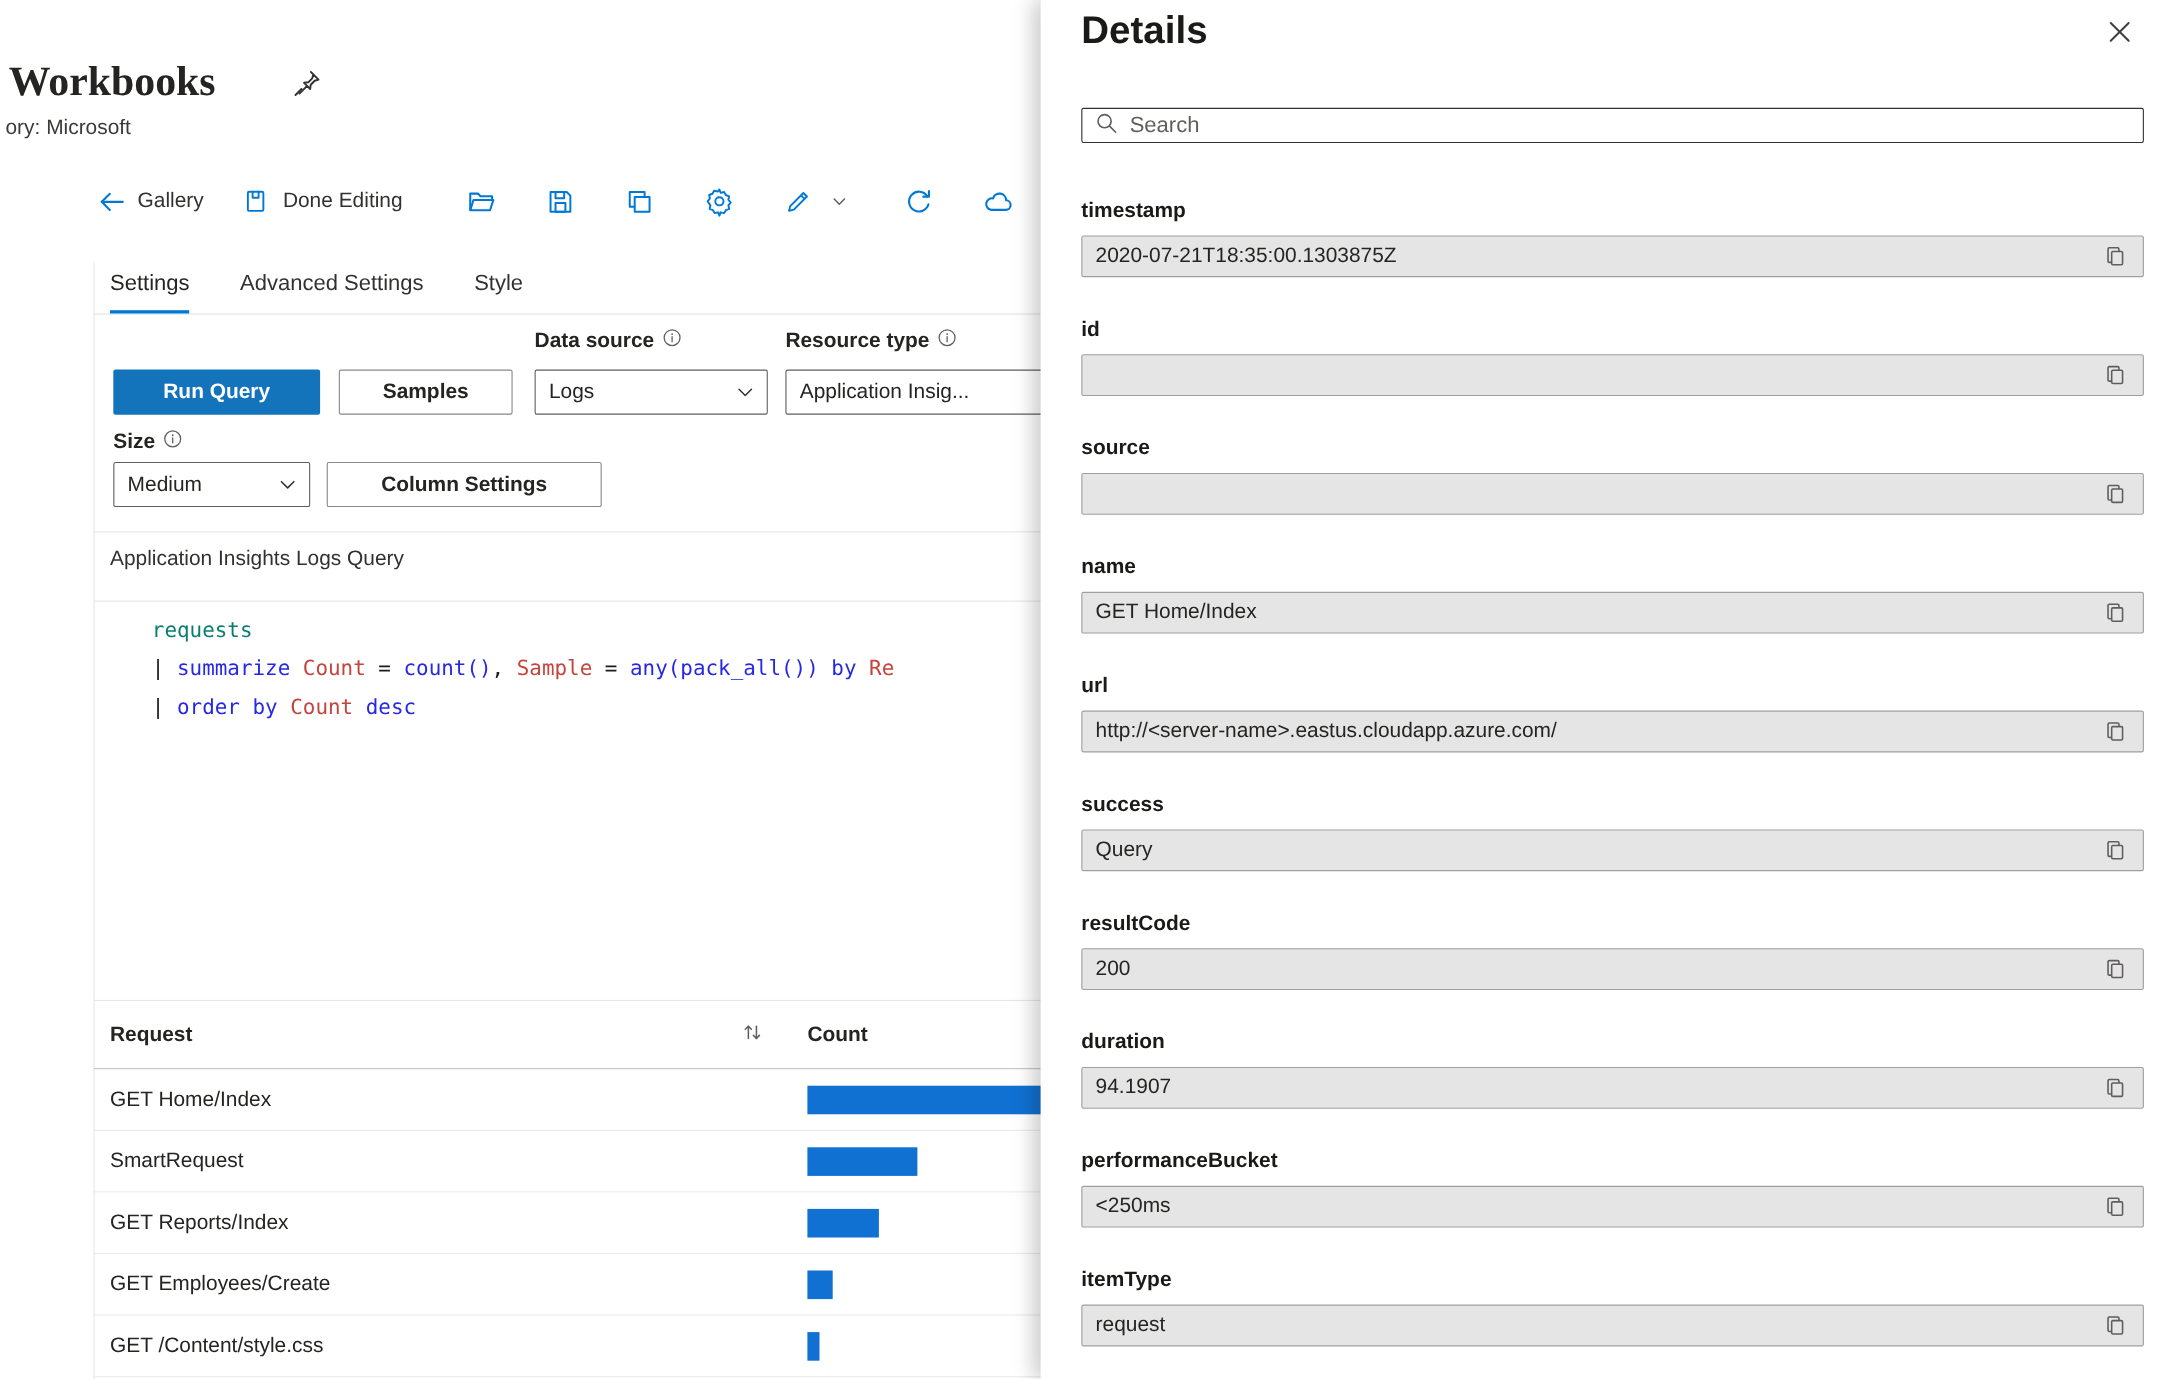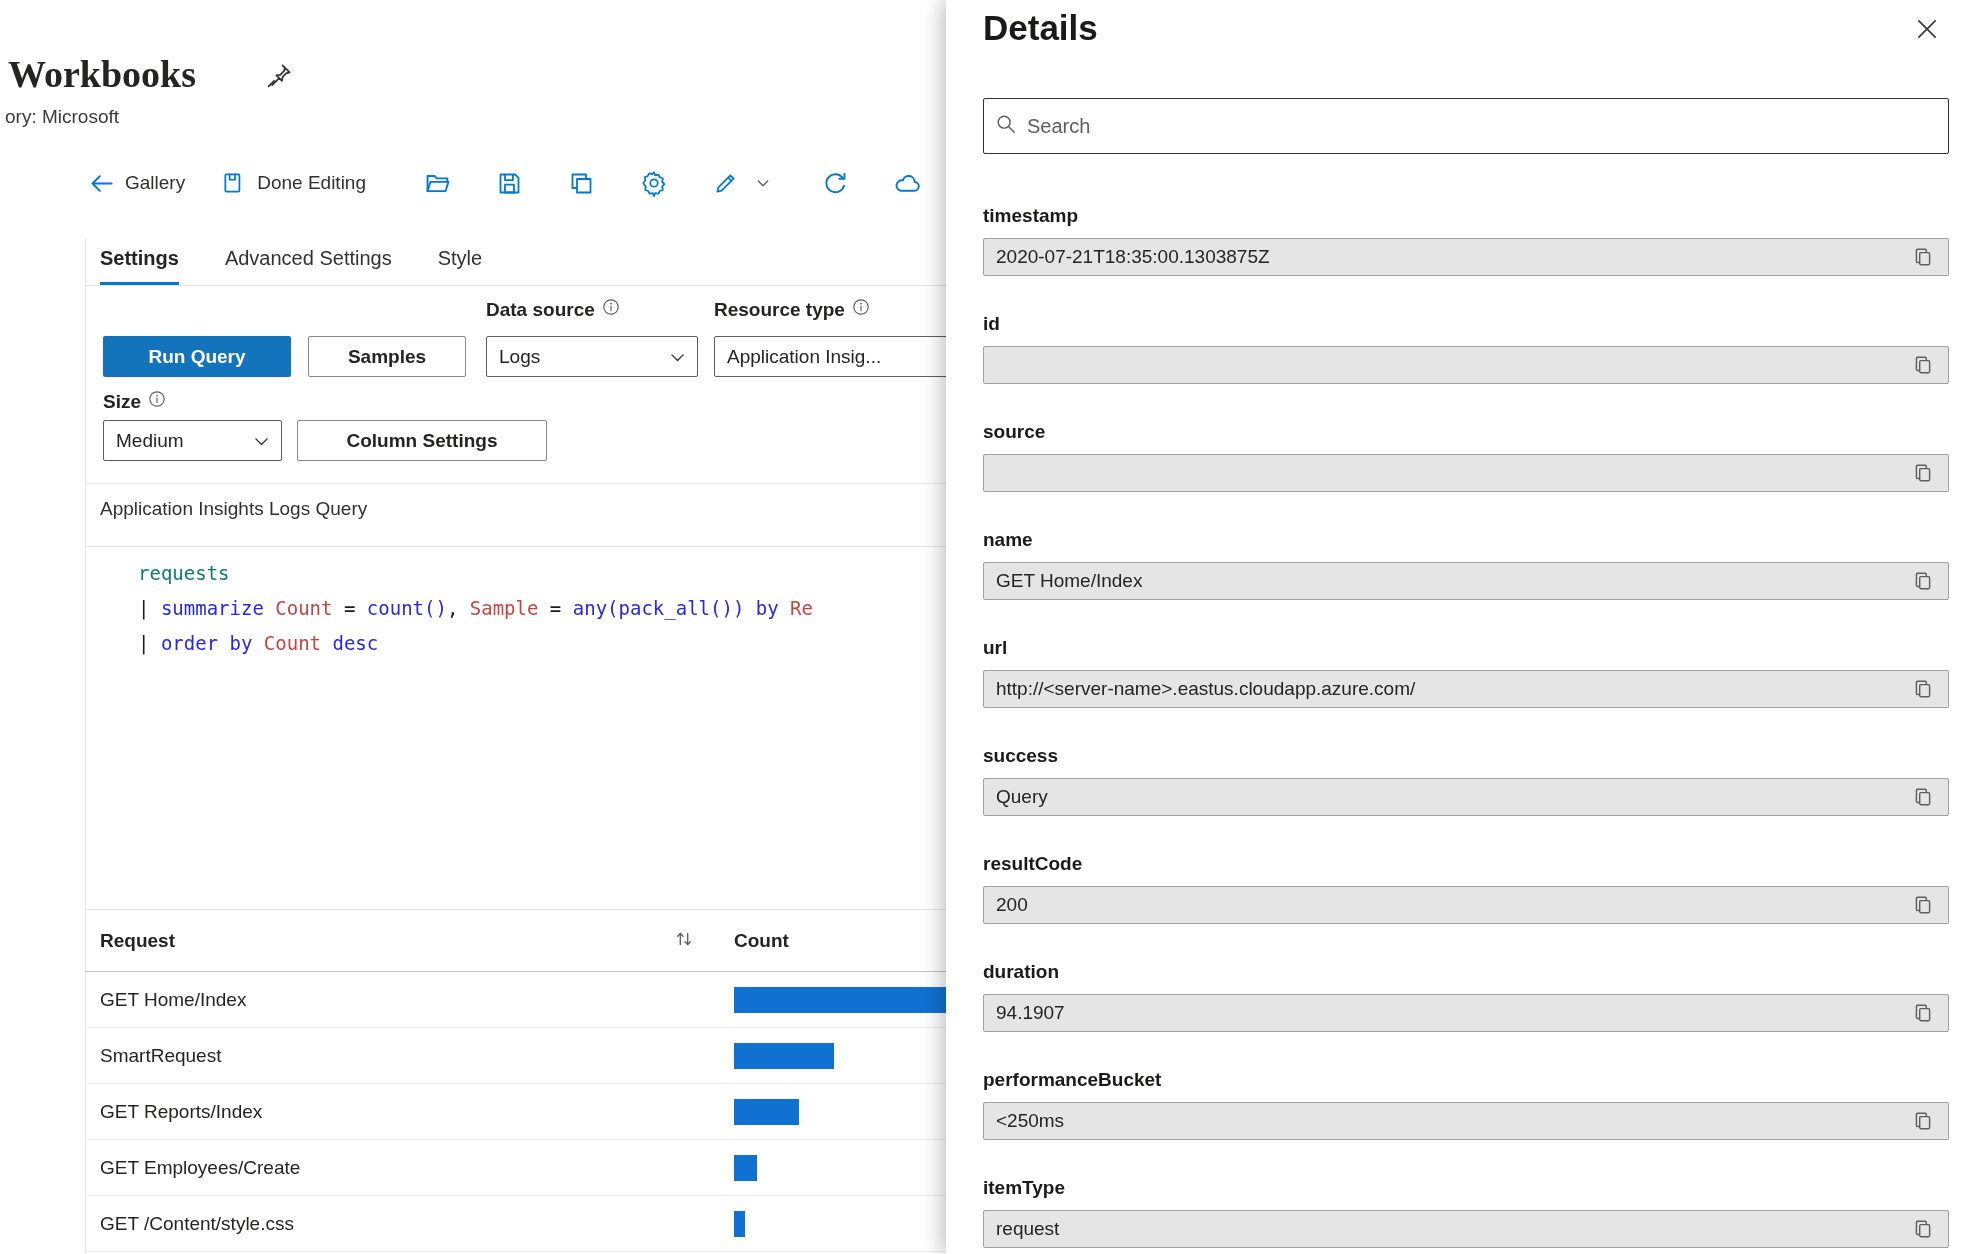--- a/index.html
+++ b/index.html
@@ -19,21 +19,21 @@
   .tb-item.done    { margin-right:58px; }
   .tb-iconbtn { width:28px; height:28px; margin-right:44px; cursor:pointer; display:flex; align-items:center; justify-content:center; }
   .tb-iconbtn.chev { width:18px; margin-left:-30px; margin-right:50px; }
   .tb-iconbtn svg, .tb-item svg { display:block; }
 
   .vline { position:absolute; left:85px; top:238px; bottom:0; width:1px; background:#e8e6e4; }
 
   .tabs { position:absolute; left:85px; top:238px; width:1879px; height:48px;
           border-bottom:1px solid #e5e3e1; display:flex; align-items:flex-end; padding-left:15px; gap:46px; }
   .tab { font-size:20px; color:#323130; padding-bottom:12px; cursor:pointer; border-bottom:3px solid transparent; }
-  .tab.active { font-weight:700; border-bottom:3px solid var(--accent); color:#252423; }
+  .tab.active { font-weight:400; border-bottom:3px solid var(--accent); color:#252423; }
 
   .ctl-label { position:absolute; font-size:19px; font-weight:600; color:#252423; display:flex; align-items:center; gap:7px; }
   .lbl-datasource { left:486px; top:298px; }
   .lbl-resource   { left:714px; top:298px; }
   .lbl-size       { left:103px; top:390px; }
 
   .btn, .dd { position:absolute; height:41px; display:flex; align-items:center; font-size:19px; border-radius:2px; cursor:pointer; }
   .btn-run { left:103px; top:336px; width:188px; background:var(--primary_button); color:#fff; font-weight:600; justify-content:center; }
   .btn-samples { left:308px; top:336px; width:158px; border:1px solid #8a8886; background:#fff; font-weight:600; justify-content:center; color:#252423; }
   .dd { border:1px solid #605e5c; background:#fff; justify-content:space-between; padding:0 12px; color:#252423; }
@@ -64,21 +64,21 @@
   .row-label { position:absolute; left:15px; top:50%; transform:translateY(-50%); font-size:19px; color:#252423; }
   .row-bar { position:absolute; left:649px; top:50%; transform:translateY(-50%); height:26px; background:var(--bar); }
 
   
   .details { position:absolute; left:946px; top:0; bottom:0; width:1018px; background:#fff;
              box-shadow:-6px 0 18px rgba(0,0,0,.22); z-index:10; }
   .details-header { display:flex; justify-content:space-between; align-items:flex-start; padding:8px 20px 0 37px;gap:17px; }
   .details-title { font-size:35px; font-weight:600; color:#1b1a19; }
   .close-btn { margin-top:8px; width:30px; height:30px; cursor:pointer; }
 
-  .search-box { margin:50px 15px 0 37px; height:56px; border:1px solid #323130; border-radius:2px;
+  .search-box { margin:50px 15px 0 37px; height:32px; border:1px solid #323130; border-radius:2px;
                 display:flex; align-items:center; gap:10px; padding:0 11px; background:#fff; }
   .search-box input { border:none; outline:none; flex:1; font-size:20px; font-family:"Liberation Sans",sans-serif; color:#252423; }
   .search-box input::placeholder { color:#605e5c; }
 
   .fields { margin:50px 15px 0 37px; }
   .field { margin-bottom:36px; }
   .field-label { font-size:19px; font-weight:600; color:#1b1a19; margin-bottom:10px; line-height:24px; }
   .field-value { height:38px; background:#e5e5e5; border:1px solid #a19f9d; border-radius:2px;
                  display:flex; align-items:center; padding:0 12px; }
   .field-value .val { flex:1; font-size:19px; color:#252423; white-space:nowrap; overflow:hidden; }

